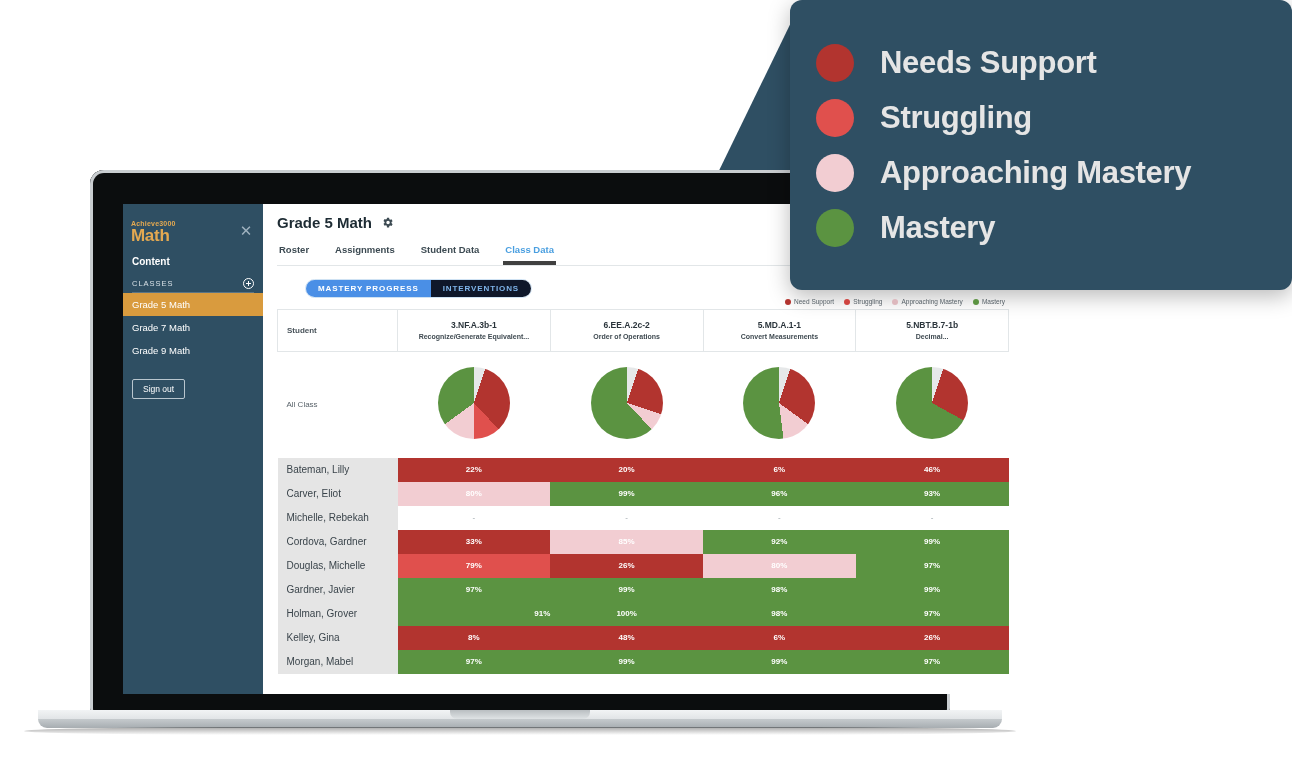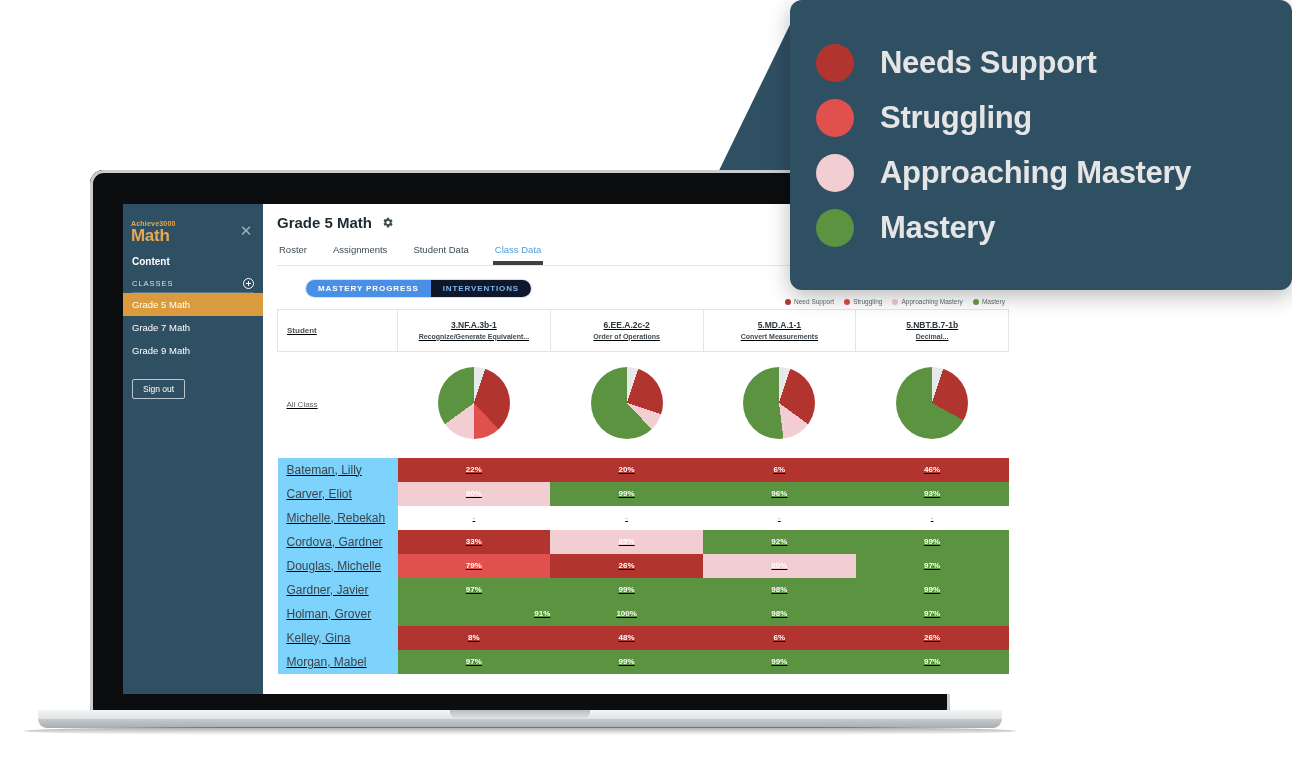--- a/index.html
+++ b/index.html
@@ -88,21 +88,21 @@
   .content-head { padding: 10px 14px 0 14px; }
   .page-title {
     font-size: 15px; font-weight: bold; color: #1d2b33; display: flex;
     align-items: center; gap: 9px;
   }
   .gear { width: 13px; height: 13px; flex: 0 0 13px; color: #3c4a52; }
   .tabs {
     display: flex; gap: 22px; margin-top: 9px; border-bottom: 1px solid #e2e6e8;
     font-size: 9.5px;
   }
-  .tab { padding: 4px 2px 6px 2px; color: #3c4a52; cursor: pointer; white-space: nowrap; }
+  .tab { padding: 4px 2px 6px 2px; color: #3c4a52; cursor: pointer; white-space: nowrap; font-weight: bold; }
   .tab.active { color: #4a9fe0; border-bottom: 4px solid #404040; }
 
   .segwrap { margin: 11px 0 0 42px; }
   .segmented {
     display: inline-flex; border-radius: 11px; overflow: hidden;
     border: 1px solid #cfe2f3; font-size: 8px; font-weight: bold; letter-spacing: .9px;
   }
   .seg { padding: 4px 12px; cursor: pointer; }
   .seg.on { background: #4a8fe6; color: #fff; }
   .seg.off { background: #0f172a; color: #7fb4ea; }
@@ -110,38 +110,38 @@
   
   .tablewrap { margin: 11px 14px 0 14px; position: relative; }
   .inline-legend {
     position: absolute; right: 0; top: -13px; display: flex; gap: 10px;
     font-size: 6.5px; color: #555f66; align-items: center; z-index: 3;
     background: rgba(255,255,255,.0); padding: 2px 4px;
   }
   .il-item { display: flex; align-items: center; gap: 3px; white-space: nowrap; }
   .il-dot { width: 6px; height: 6px; border-radius: 50%; }
 
-  table.grid { border-collapse: collapse; width: 100%; table-layout: fixed; text-decoration: underline; }
+  table.grid { border-collapse: collapse; width: 100%; table-layout: fixed; }
   table.grid th, table.grid td { padding: 0; }
   .hdr-row th {
     border: 1px solid #e2e6e8; height: 42px; vertical-align: middle;
     background: #fff; padding: 3px 4px;
   }
   .hdr-student { font-size: 8px; color: #4a545b; text-align: left; padding-left: 9px !important; }
   .hdr-code { font-size: 8.5px; font-weight: bold; color: #2b353c; }
   .hdr-name { font-size: 7px; font-weight: bold; color: #3f4a51; margin-top: 3px; line-height: 1.25; }
 
   .pies-row td { height: 106px; vertical-align: middle; text-align: center; }
   .pies-row td.namecell { text-align: left; padding-left: 9px; font-size: 8px; color: #5a646b; }
   .pie { width: 72px; height: 72px; border-radius: 50%; display: inline-block; }
 
   .srow { height: 24px; }
   .srow td.namecell {
-    font-size: 12px; color: #3a444b; padding-left: 9px; text-align: left;
-    background: #7dd3fc; white-space: nowrap;
+    font-size: 10px; color: #3a444b; padding-left: 9px; text-align: left;
+    background: #e5e5e5; white-space: nowrap;
   }
   .cell {
     text-align: center; font-size: 8px; font-weight: bold; color: #fff;
     height: 24px; line-height: 24px;
   }
   .cell.empty { color: #9aa3a9; font-weight: normal; background: #fff; }
 
   
   #callout-pointer { position: absolute; left: 0; top: 0; width: 1292px; height: 758px; pointer-events: none; }
   #callout {

